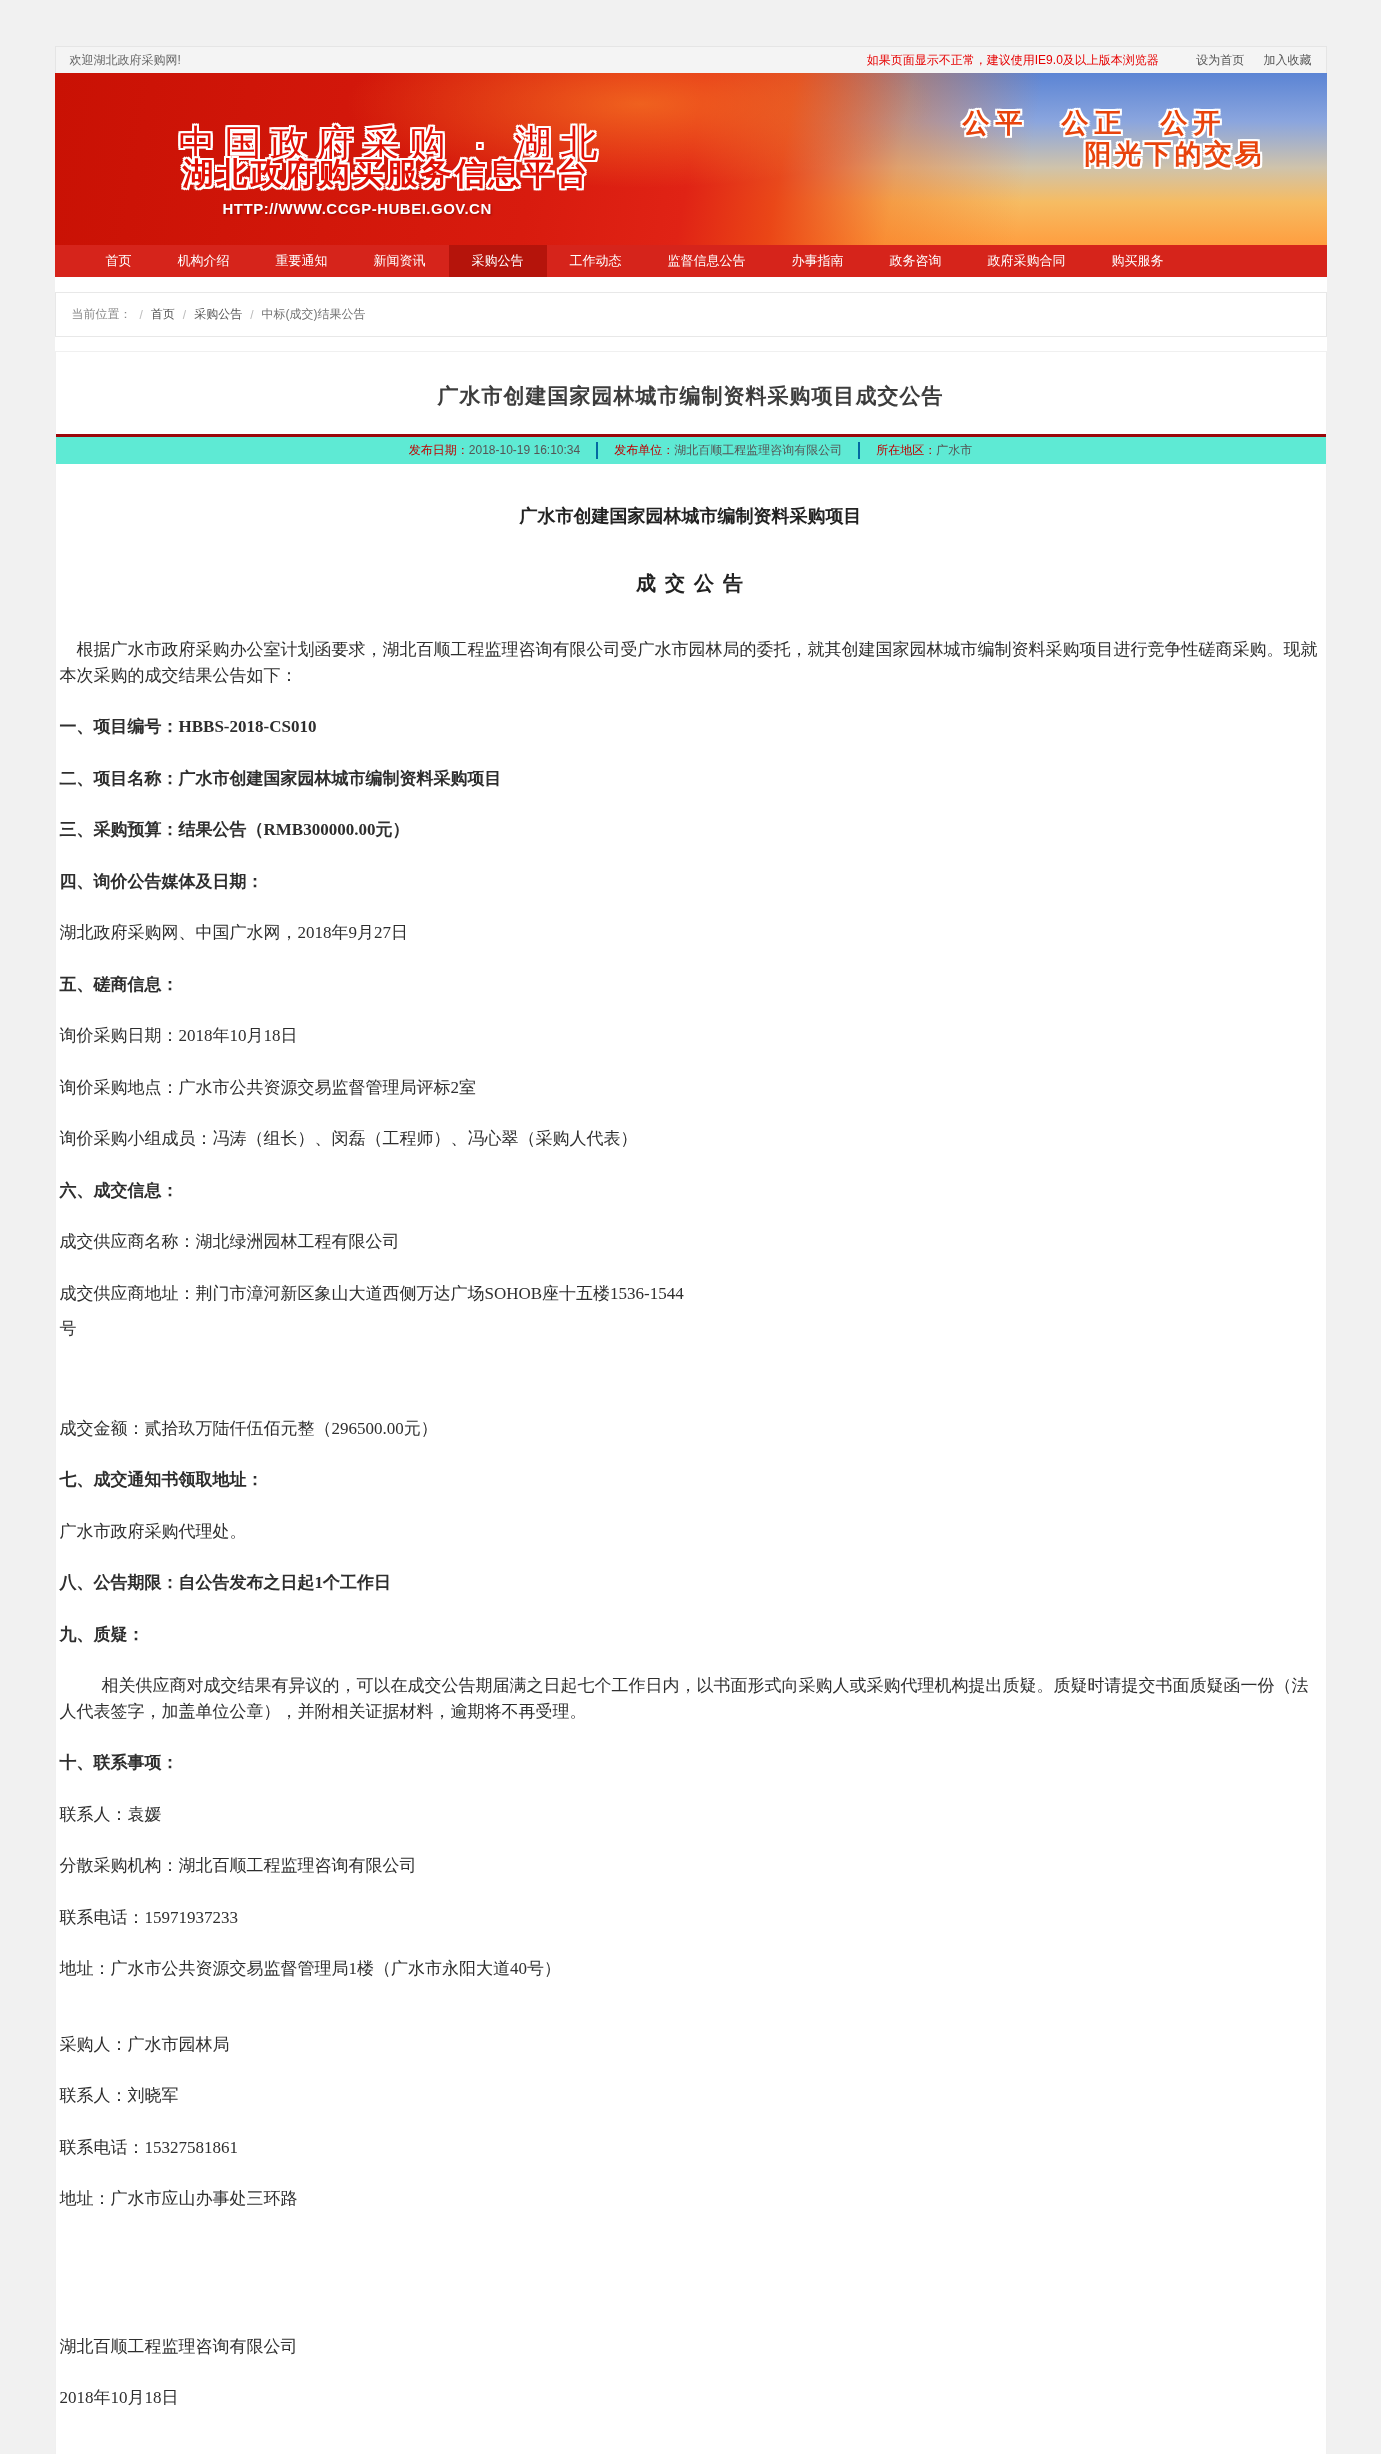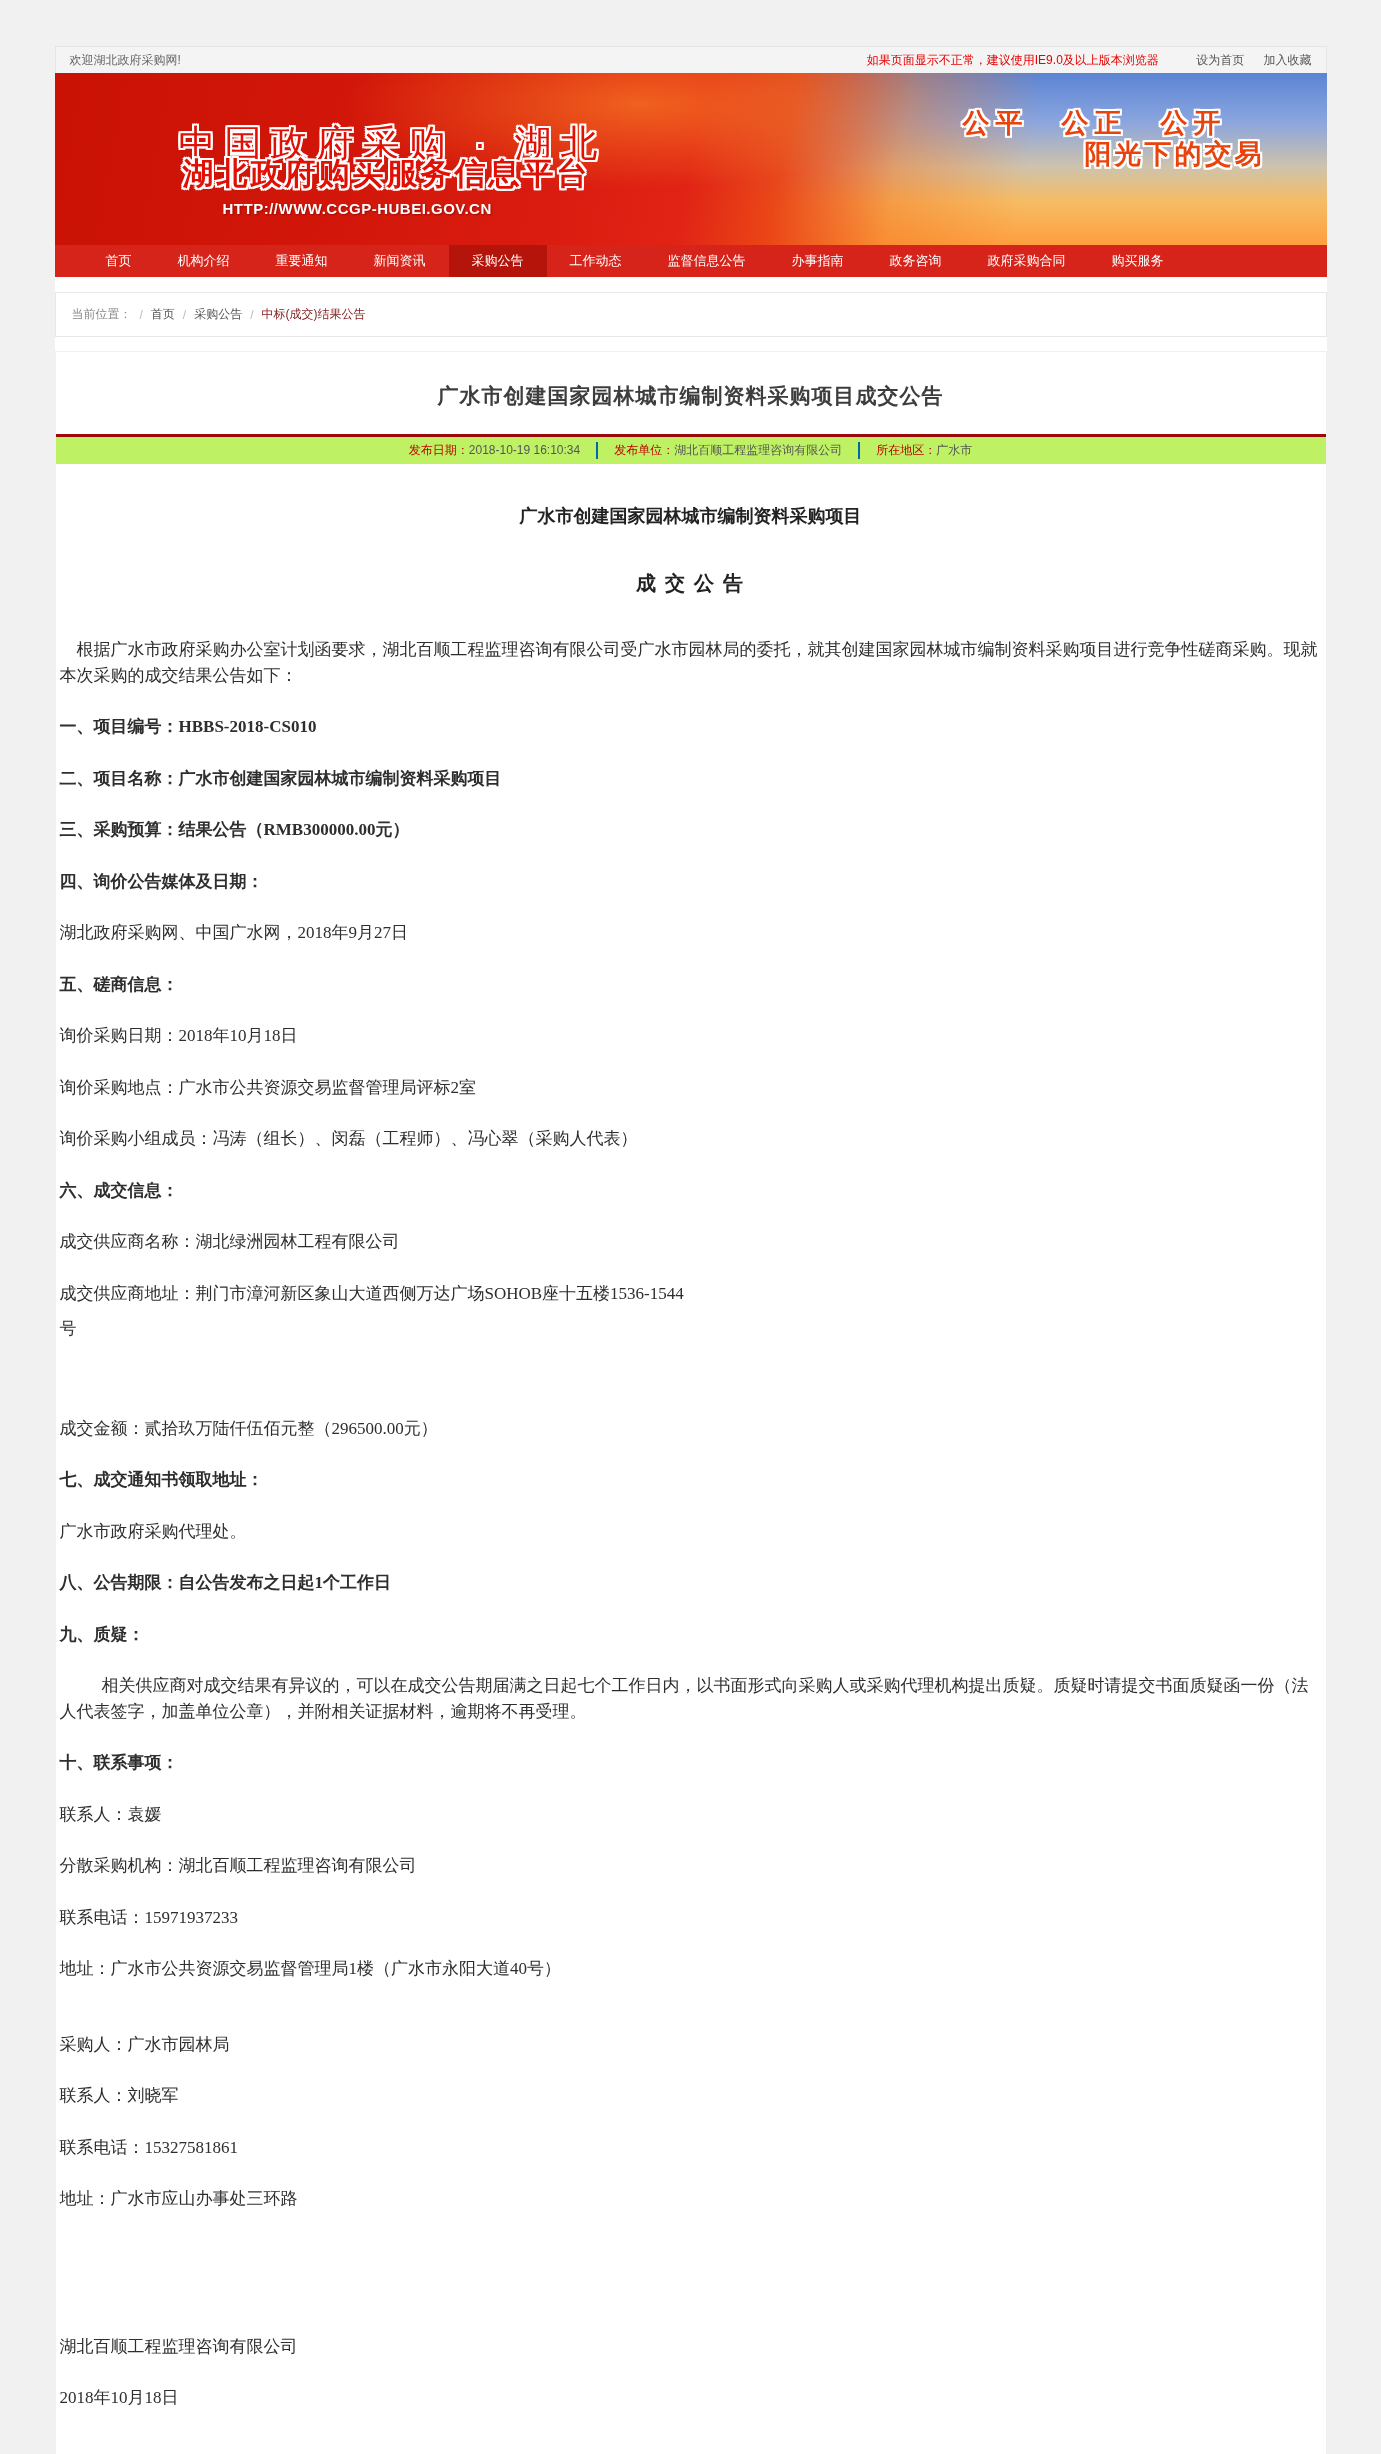--- a/index.html
+++ b/index.html
@@ -36,28 +36,28 @@
   .nav { background:#d6241b; height:32px; display:flex; align-items:stretch; padding-left:28px; }
   .nav-item { color:#fff; font-size:13px; line-height:32px; padding:0 23px; cursor:pointer; }
   .nav-item.active { background:#b5140b; }
 
   
   .crumbwrap { padding:15px 0 0; background:#fff; }
   .crumb { border:1px solid #e8e8e8; padding:13px 16px; font-size:12px; color:#888;
            display:flex; align-items:center; gap:8px; }
   .crumb .sep { color:#bbb; }
   .crumb .item { color:#555; cursor:pointer; }
-  .crumb .current { color:#7f1d1d; cursor:default; }
+  .crumb .current { color:#737373; cursor:default; }
 
   
   .article { margin-top:14px; border:1px solid #f0f0f0; }
   .a-title { text-align:center; font-size:21px; font-weight:bold; color:#3d3d3d;
              padding:30px 0 24px; letter-spacing:1px; }
   .redline { border-bottom:3px solid #9b070a; }
-  .meta { background:#bef264; height:27px; display:flex; align-items:center; justify-content:center;
+  .meta { background:#5eead4; height:27px; display:flex; align-items:center; justify-content:center;
           font-size:12px; color:#555; }
   .m-item em { font-style:normal; color:#c00000; }
   .m-item + .m-item { border-left:2px solid #0369a1; margin-left:16px; padding-left:16px; }
 
   .body { padding:34px 4px 40px; font-family:"Liberation Serif","DejaVu Serif",serif;
           font-size:17px; color:#2e2e2e; }
   .sub  { text-align:center; font-size:18px; font-weight:bold; color:#222; margin-top:6px; }
   .head { text-align:center; font-size:20px; font-weight:bold; color:#222; margin-top:42px;
           letter-spacing:2px; }
   #paras { margin-top:40px; }

